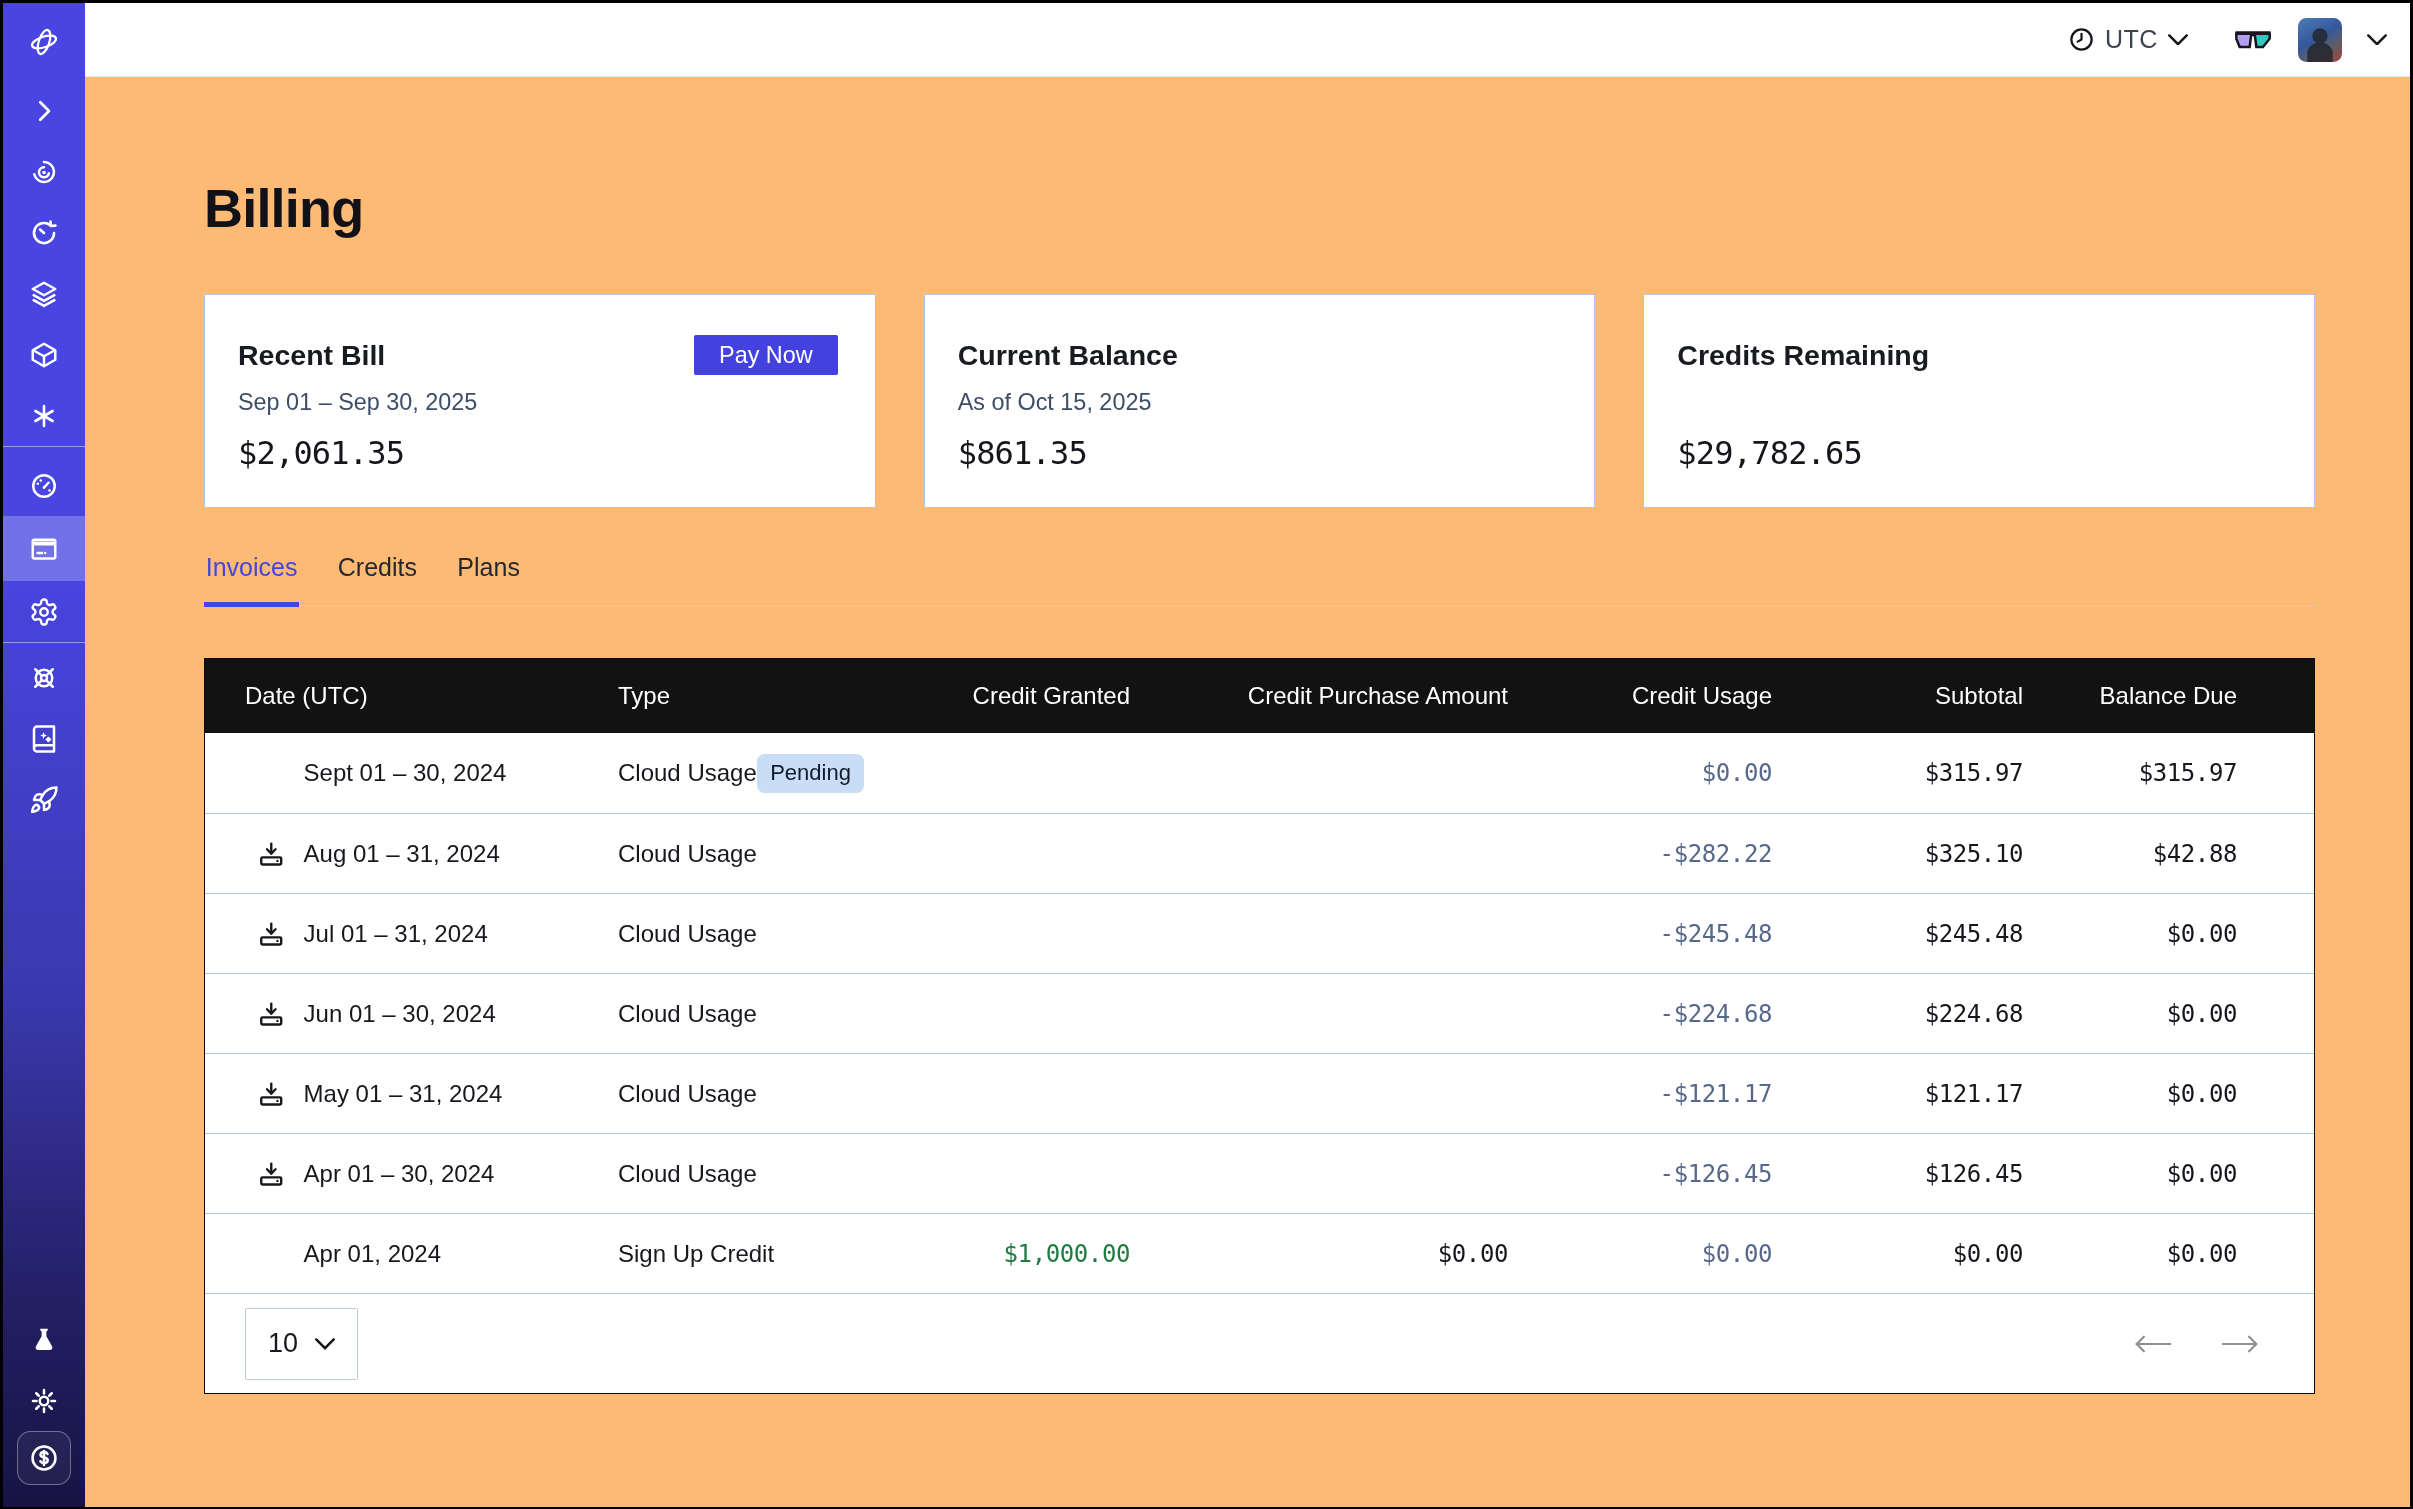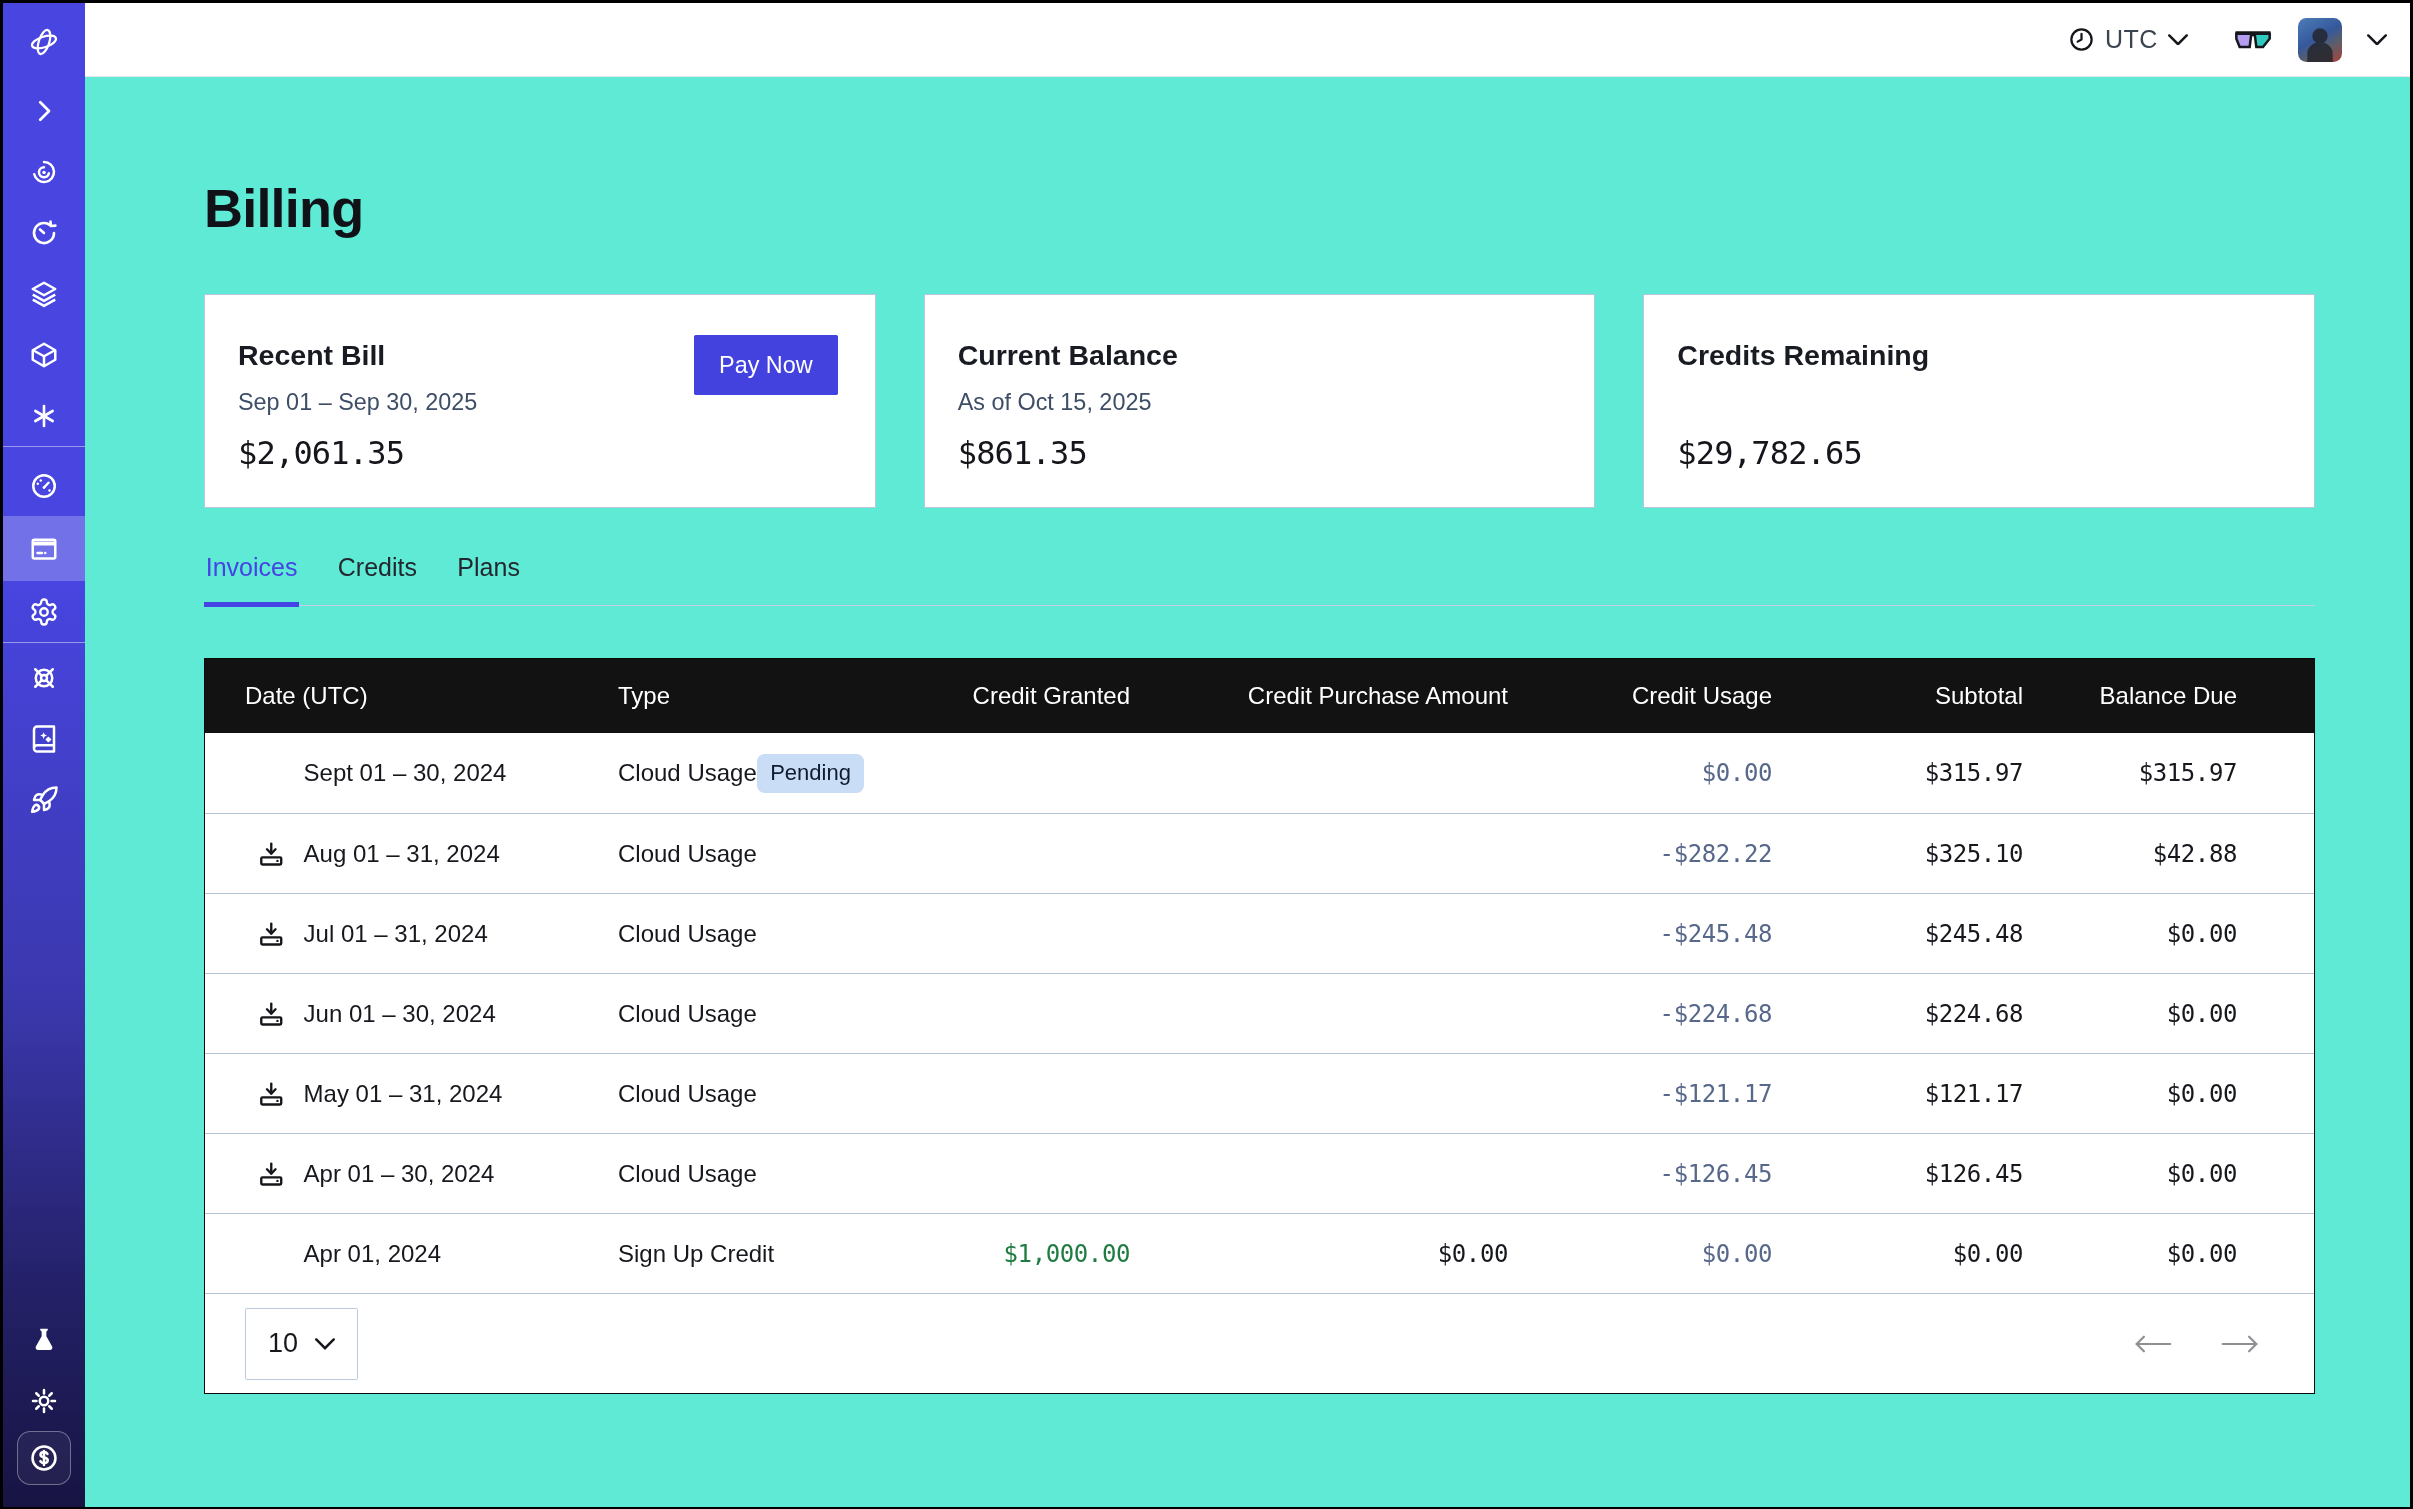--- a/index.html
+++ b/index.html
@@ -1,18 +1,18 @@
 <!DOCTYPE html>
 <html style="font-size:13.4px"><head>
 <meta charset="utf-8">
 <style>
   * { margin:0; padding:0; box-sizing:border-box; }
   html,body { width:2413px; height:1510px; background:#000; }
   body { font-family:"Liberation Sans", sans-serif; }
-  .screen { position:relative; width:2413px; height:1510px; border:3.3px solid #000; background:#5eead4; overflow:hidden; }
+  .screen { position:relative; width:2413px; height:1510px; border:3.3px solid #000; background:#fdba74; overflow:hidden; }
 
   
   .sidebar { position:absolute; left:0; top:0; bottom:0; width:82px;
     background:linear-gradient(180deg,#4845E1 0%,#4845E1 38%,#3B38AE 66%,#232066 86%,#171443 100%);
     display:flex; flex-direction:column; align-items:center; z-index:5; }
   .side-item { width:82px; height:61px; display:flex; align-items:center; justify-content:center; cursor:pointer; flex:0 0 auto; }
   .side-item svg { width:30px; height:30px; }
   .side-item.logo { height:77px; }
   .side-item.active { background:rgba(255,255,255,0.24); height:65px; }
   .side-divider { width:82px; height:0.8px; background:rgba(255,255,255,0.45); flex:0 0 auto; }
@@ -38,21 +38,21 @@
   
   .content { position:absolute; left:82px; top:74px; right:0; bottom:0; padding:0 95px 16px 119px; }
   .page-title { margin-top:100px; font-size:54px; font-weight:600; color:#101218; letter-spacing:-0.8px; }
 
   .cards { display:flex; gap:48px; margin-top:55px; }
   .card { position:relative; flex:1 1 0; height:214px; background:#fff; border:1.7px solid #B7C6DC; padding:44px 33px 0 33px; }
   .card-title { font-size:28.5px; font-weight:600; color:#181B22; }
   .card-sub { margin-top:17px; font-size:23.4px; color:#3E4E66; }
   .card-amount { position:absolute; left:33px; top:139px; font-family:"DejaVu Sans Mono", monospace;
     font-size:32px; color:#14161B; letter-spacing:-0.8px; }
-  .paynow { position:absolute; right:37px; top:40px; height:60px; padding:0 25px; background:#4442DF;
+  .paynow { position:absolute; right:37px; top:40px; height:40px; padding:0 25px; background:#4442DF;
     color:#fff; font-size:23.4px; font-weight:500; border:none; border-radius:1.7px; cursor:pointer;
     font-family:"Liberation Sans", sans-serif; display:flex; align-items:center; }
 
   .tabs { display:flex; gap:37px; margin-top:45px; border-bottom:1.7px solid #C6CFDD; }
   .tab { font-size:25px; color:#23272F; padding:0 1.7px 20px 1.7px; cursor:pointer; border-bottom:5px solid transparent; margin-bottom:-1.7px; }
   .tab.active { color:#4643E4; border-bottom-color:#4643E4; font-weight:500; }
 
   
   .table-wrap { margin-top:52px; background:#fff; border:1.7px solid #0A0A0A; }
   .thead, .trow { display:grid; grid-template-columns:373px 345px 167px 378px 264px 251px 1fr;

